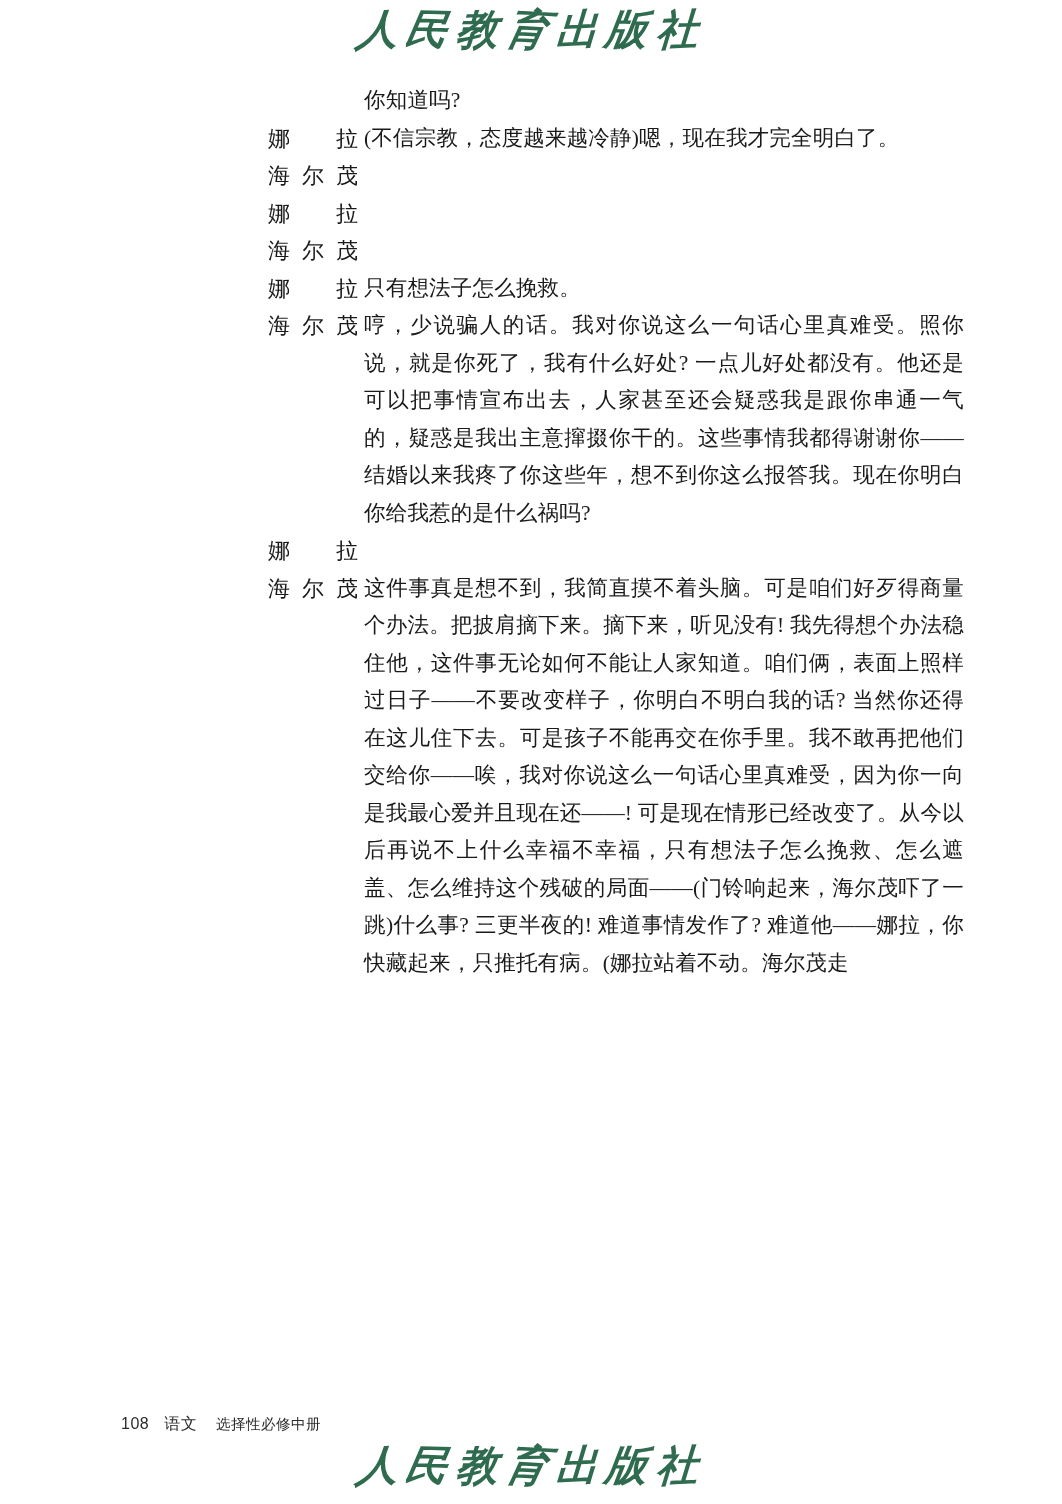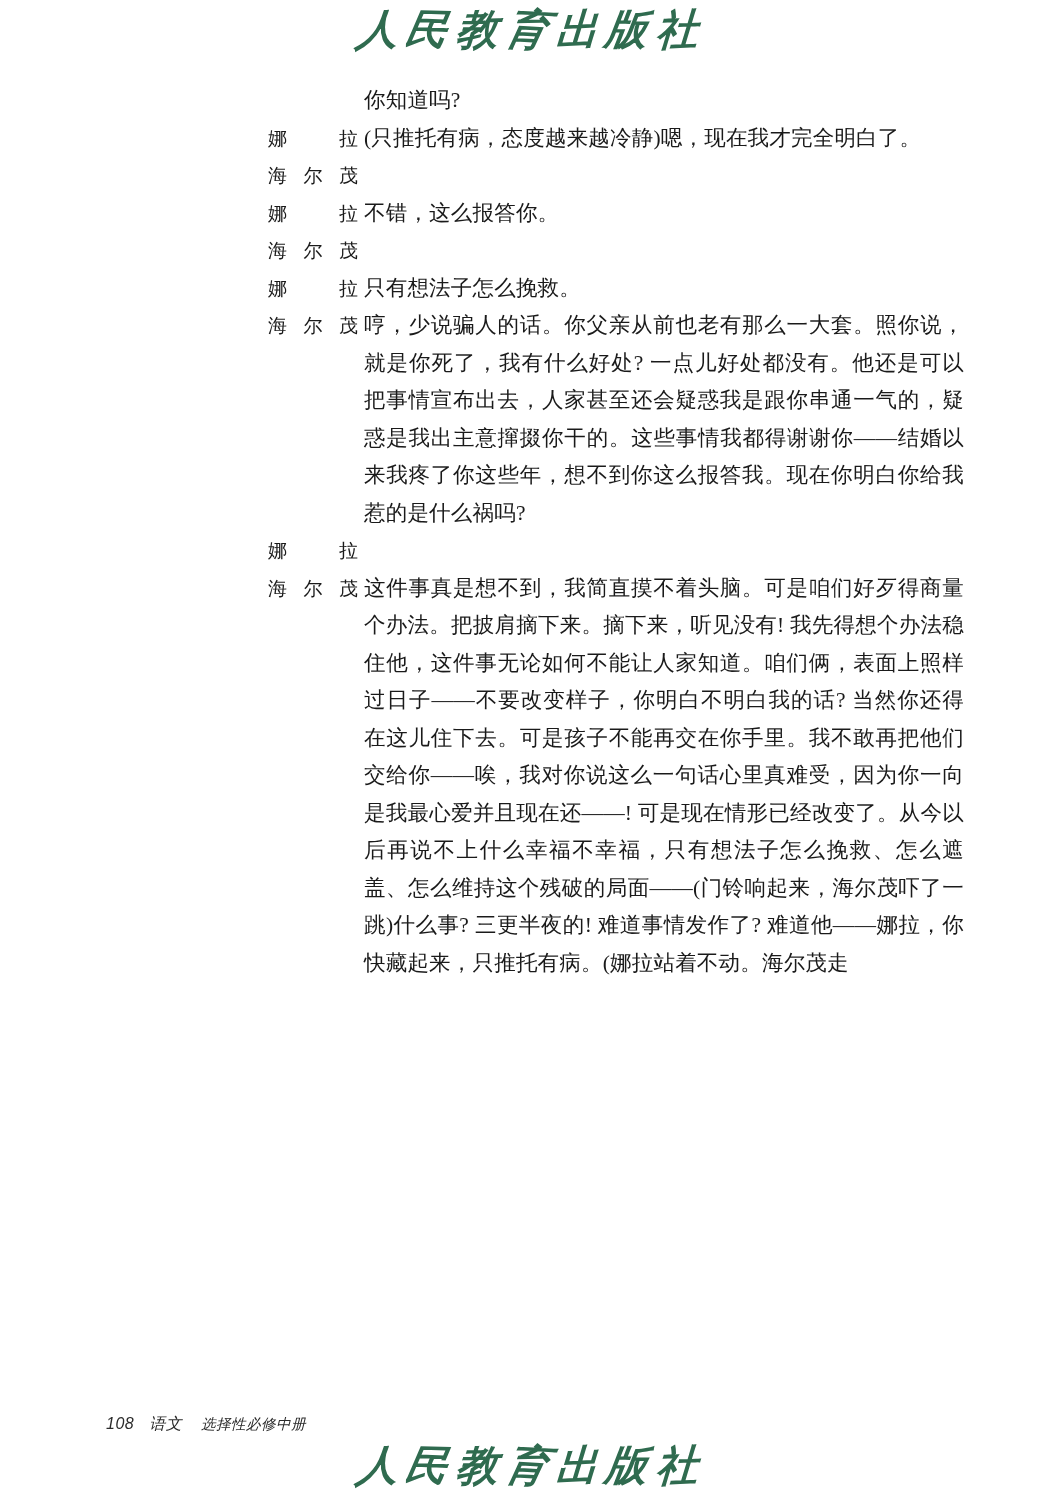--- a/index.html
+++ b/index.html
@@ -65,21 +65,21 @@
   }
   .line-row {
     display: flex;
     align-items: flex-start;
     margin-bottom: 0;
   }
   .speaker {
     width: 96px;
     min-width: 96px;
     margin-left: 268px;
-    font-size: 19px;
+    font-size: 22px;
     line-height: 37.5px;
     color: #1a1a1a;
     letter-spacing: 0;
     text-align: justify;
     text-align-last: justify;
     padding-right: 6px;
     box-sizing: border-box;
     font-family: "Liberation Serif", "DejaVu Serif", serif;
   }
   .speech {
@@ -89,27 +89,26 @@
     color: #1a1a1a;
     text-align: justify;
     letter-spacing: 0.2px;
   }
   .speech.no-speaker {
     margin-left: 364px;
   }
   
   .footer {
     position: absolute;
-    left: 106px;
+    left: 121px;
     top: 1414px;
     font-size: 16px;
     color: #2b2b2b;
     letter-spacing: 0.5px;
     font-family: "Liberation Sans", sans-serif;
-    font-style: italic;
   }
   .footer .pageno {
     margin-right: 10px;
   }
   .footer .subject {
     margin-right: 14px;
   }
   .footer .edition {
     font-size: 14.5px;
   }
@@ -124,44 +123,43 @@
   </div>
 
   <div class="content">
 
     <div class="line-row">
       <div class="speech no-speaker">你知道吗?</div>
     </div>
 
     <div class="line-row">
       <div class="speaker">娜 拉</div>
-      <div class="speech">(只推托有病，态度越来越冷静)嗯，现在我才完全明白了。</div>
+      <div class="speech">(不信宗教，态度越来越冷静)嗯，现在我才完全明白了。</div>
     </div>
 
     <div class="line-row">
       <div class="speaker">海尔茂</div>
     </div>
 
     <div class="line-row">
       <div class="speaker">娜 拉</div>
-      <div class="speech">不错，这么报答你。</div>
     </div>
 
     <div class="line-row">
       <div class="speaker">海尔茂</div>
     </div>
 
     <div class="line-row">
       <div class="speaker">娜 拉</div>
       <div class="speech">只有想法子怎么挽救。</div>
     </div>
 
     <div class="line-row">
       <div class="speaker">海尔茂</div>
-      <div class="speech">哼，少说骗人的话。你父亲从前也老有那么一大套。照你说，就是你死了，我有什么好处? 一点儿好处都没有。他还是可以把事情宣布出去，人家甚至还会疑惑我是跟你串通一气的，疑惑是我出主意撺掇你干的。这些事情我都得谢谢你——结婚以来我疼了你这些年，想不到你这么报答我。现在你明白你给我惹的是什么祸吗?</div>
+      <div class="speech">哼，少说骗人的话。我对你说这么一句话心里真难受。照你说，就是你死了，我有什么好处? 一点儿好处都没有。他还是可以把事情宣布出去，人家甚至还会疑惑我是跟你串通一气的，疑惑是我出主意撺掇你干的。这些事情我都得谢谢你——结婚以来我疼了你这些年，想不到你这么报答我。现在你明白你给我惹的是什么祸吗?</div>
     </div>
 
     <div class="line-row">
       <div class="speaker">娜 拉</div>
     </div>
 
     <div class="line-row">
       <div class="speaker">海尔茂</div>
       <div class="speech">这件事真是想不到，我简直摸不着头脑。可是咱们好歹得商量个办法。把披肩摘下来。摘下来，听见没有! 我先得想个办法稳住他，这件事无论如何不能让人家知道。咱们俩，表面上照样过日子——不要改变样子，你明白不明白我的话? 当然你还得在这儿住下去。可是孩子不能再交在你手里。我不敢再把他们交给你——唉，我对你说这么一句话心里真难受，因为你一向是我最心爱并且现在还——! 可是现在情形已经改变了。从今以后再说不上什么幸福不幸福，只有想法子怎么挽救、怎么遮盖、怎么维持这个残破的局面——(门铃响起来，海尔茂吓了一跳)什么事? 三更半夜的! 难道事情发作了? 难道他——娜拉，你快藏起来，只推托有病。(娜拉站着不动。海尔茂走</div>
     </div>

